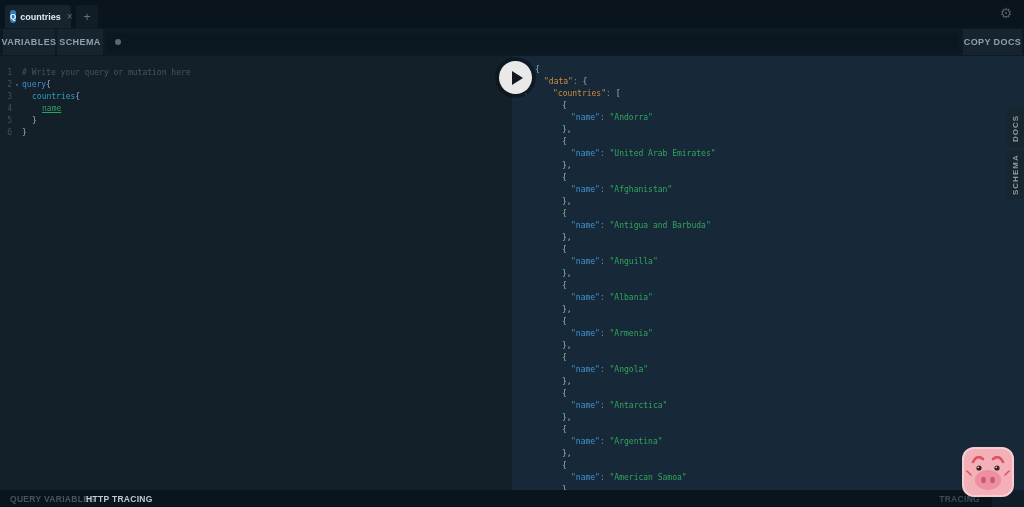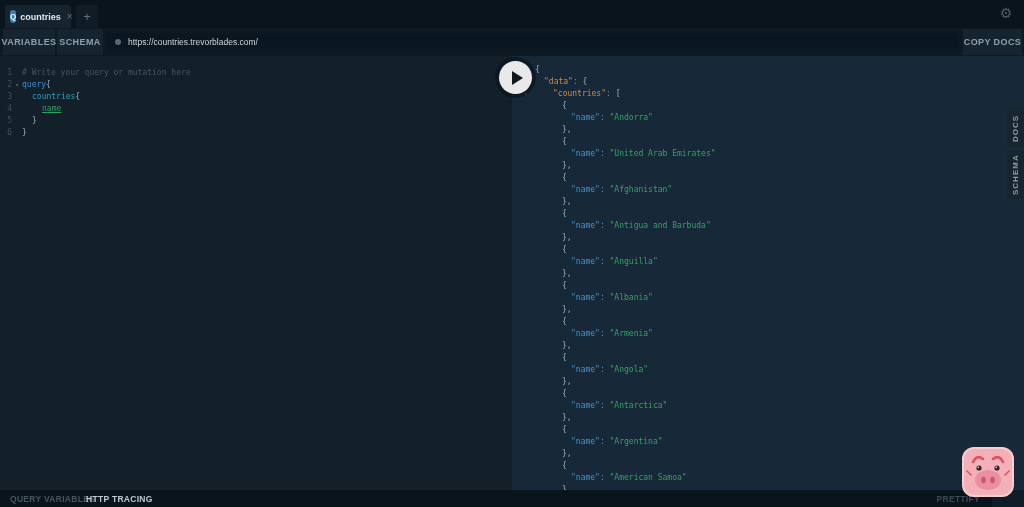--- a/index.html
+++ b/index.html
@@ -110,21 +110,20 @@
     </div>
     <div class="newtab">+</div>
     <div class="gear">⚙</div>
   </div>
 
   <div class="toolbar">
     <div class="tbtn btn-prettify">VARIABLES</div>
     <div class="tbtn btn-history">SCHEMA</div>
     <div class="urlbar">
       <span class="url-dot"></span>
-      <input class="url-input" value="https://countries.trevorblades.com/" style="">
     </div>
     <div class="tbtn btn-copycurl">COPY DOCS</div>
   </div>
 
   <div class="editor-pane">
     <div class="ed-lines codefont"><div class="ed-row"><span class="gutter-num">1</span><span class="fold-col"></span><span class="code-text" style="padding-left: 0px;"><span class="tok-comment"># Write your query or mutation here</span></span></div><div class="ed-row"><span class="gutter-num">2</span><span class="fold-col">▾</span><span class="code-text" style="padding-left: 0px;"><span class="tok-keyword">query</span><span class="tok-brace">{</span></span></div><div class="ed-row"><span class="gutter-num">3</span><span class="fold-col"></span><span class="code-text" style="padding-left: 10px;"><span class="tok-field">countries</span><span class="tok-brace">{</span></span></div><div class="ed-row"><span class="gutter-num">4</span><span class="fold-col"></span><span class="code-text" style="padding-left: 20px;"><span class="tok-leaf">name</span></span></div><div class="ed-row"><span class="gutter-num">5</span><span class="fold-col"></span><span class="code-text" style="padding-left: 10px;"><span class="tok-brace">}</span></span></div><div class="ed-row"><span class="gutter-num">6</span><span class="fold-col"></span><span class="code-text" style="padding-left: 0px;"><span class="tok-brace">}</span></span></div></div>
   </div>
 
   <div class="result-pane">
     <div class="res-lines codefont"><div class="res-row"><span class="res-caret">▾</span><span class="code-text" style="padding-left: 0px;"><span class="tok-brace">{</span></span></div><div class="res-row"><span class="res-caret">▾</span><span class="code-text" style="padding-left: 9px;"><span class="tok-okey">"data"</span><span class="tok-punct">: </span><span class="tok-brace">{</span></span></div><div class="res-row"><span class="res-caret">▾</span><span class="code-text" style="padding-left: 18px;"><span class="tok-okey">"countries"</span><span class="tok-punct">: </span><span class="tok-brace">[</span></span></div><div class="res-row"><span class="res-caret"></span><span class="code-text" style="padding-left: 27px;"><span class="tok-brace">{</span></span></div><div class="res-row"><span class="res-caret"></span><span class="code-text" style="padding-left: 36px;"><span class="tok-bkey">"name"</span><span class="tok-punct">: </span><span class="tok-str">"Andorra"</span></span></div><div class="res-row"><span class="res-caret"></span><span class="code-text" style="padding-left: 27px;"><span class="tok-brace">},</span></span></div><div class="res-row"><span class="res-caret"></span><span class="code-text" style="padding-left: 27px;"><span class="tok-brace">{</span></span></div><div class="res-row"><span class="res-caret"></span><span class="code-text" style="padding-left: 36px;"><span class="tok-bkey">"name"</span><span class="tok-punct">: </span><span class="tok-str">"United Arab Emirates"</span></span></div><div class="res-row"><span class="res-caret"></span><span class="code-text" style="padding-left: 27px;"><span class="tok-brace">},</span></span></div><div class="res-row"><span class="res-caret"></span><span class="code-text" style="padding-left: 27px;"><span class="tok-brace">{</span></span></div><div class="res-row"><span class="res-caret"></span><span class="code-text" style="padding-left: 36px;"><span class="tok-bkey">"name"</span><span class="tok-punct">: </span><span class="tok-str">"Afghanistan"</span></span></div><div class="res-row"><span class="res-caret"></span><span class="code-text" style="padding-left: 27px;"><span class="tok-brace">},</span></span></div><div class="res-row"><span class="res-caret"></span><span class="code-text" style="padding-left: 27px;"><span class="tok-brace">{</span></span></div><div class="res-row"><span class="res-caret"></span><span class="code-text" style="padding-left: 36px;"><span class="tok-bkey">"name"</span><span class="tok-punct">: </span><span class="tok-str">"Antigua and Barbuda"</span></span></div><div class="res-row"><span class="res-caret"></span><span class="code-text" style="padding-left: 27px;"><span class="tok-brace">},</span></span></div><div class="res-row"><span class="res-caret"></span><span class="code-text" style="padding-left: 27px;"><span class="tok-brace">{</span></span></div><div class="res-row"><span class="res-caret"></span><span class="code-text" style="padding-left: 36px;"><span class="tok-bkey">"name"</span><span class="tok-punct">: </span><span class="tok-str">"Anguilla"</span></span></div><div class="res-row"><span class="res-caret"></span><span class="code-text" style="padding-left: 27px;"><span class="tok-brace">},</span></span></div><div class="res-row"><span class="res-caret"></span><span class="code-text" style="padding-left: 27px;"><span class="tok-brace">{</span></span></div><div class="res-row"><span class="res-caret"></span><span class="code-text" style="padding-left: 36px;"><span class="tok-bkey">"name"</span><span class="tok-punct">: </span><span class="tok-str">"Albania"</span></span></div><div class="res-row"><span class="res-caret"></span><span class="code-text" style="padding-left: 27px;"><span class="tok-brace">},</span></span></div><div class="res-row"><span class="res-caret"></span><span class="code-text" style="padding-left: 27px;"><span class="tok-brace">{</span></span></div><div class="res-row"><span class="res-caret"></span><span class="code-text" style="padding-left: 36px;"><span class="tok-bkey">"name"</span><span class="tok-punct">: </span><span class="tok-str">"Armenia"</span></span></div><div class="res-row"><span class="res-caret"></span><span class="code-text" style="padding-left: 27px;"><span class="tok-brace">},</span></span></div><div class="res-row"><span class="res-caret"></span><span class="code-text" style="padding-left: 27px;"><span class="tok-brace">{</span></span></div><div class="res-row"><span class="res-caret"></span><span class="code-text" style="padding-left: 36px;"><span class="tok-bkey">"name"</span><span class="tok-punct">: </span><span class="tok-str">"Angola"</span></span></div><div class="res-row"><span class="res-caret"></span><span class="code-text" style="padding-left: 27px;"><span class="tok-brace">},</span></span></div><div class="res-row"><span class="res-caret"></span><span class="code-text" style="padding-left: 27px;"><span class="tok-brace">{</span></span></div><div class="res-row"><span class="res-caret"></span><span class="code-text" style="padding-left: 36px;"><span class="tok-bkey">"name"</span><span class="tok-punct">: </span><span class="tok-str">"Antarctica"</span></span></div><div class="res-row"><span class="res-caret"></span><span class="code-text" style="padding-left: 27px;"><span class="tok-brace">},</span></span></div><div class="res-row"><span class="res-caret"></span><span class="code-text" style="padding-left: 27px;"><span class="tok-brace">{</span></span></div><div class="res-row"><span class="res-caret"></span><span class="code-text" style="padding-left: 36px;"><span class="tok-bkey">"name"</span><span class="tok-punct">: </span><span class="tok-str">"Argentina"</span></span></div><div class="res-row"><span class="res-caret"></span><span class="code-text" style="padding-left: 27px;"><span class="tok-brace">},</span></span></div><div class="res-row"><span class="res-caret"></span><span class="code-text" style="padding-left: 27px;"><span class="tok-brace">{</span></span></div><div class="res-row"><span class="res-caret"></span><span class="code-text" style="padding-left: 36px;"><span class="tok-bkey">"name"</span><span class="tok-punct">: </span><span class="tok-str">"American Samoa"</span></span></div><div class="res-row"><span class="res-caret"></span><span class="code-text" style="padding-left: 27px;"><span class="tok-brace">},</span></span></div></div>
@@ -133,21 +132,21 @@
   <div class="play-btn">
     <div class="play-tri"></div>
   </div>
 
   <div class="side-tab side-tab-docs">DOCS</div>
   <div class="side-tab side-tab-schema">SCHEMA</div>
 
   <div class="bottombar">
     <div class="bb-item bb-qv">QUERY VARIABLES</div>
     <div class="bb-item bb-hh">HTTP TRACING</div>
-    <div class="bb-item bb-tr">PRETTIFY</div>
+    <div class="bb-item bb-tr">TRACING</div>
   </div>
 
   <svg class="pig" viewBox="0 0 52 52">
     <rect x="1" y="3" width="50" height="48" rx="11" fill="#f3b0b9"></rect>
     <rect x="1" y="3" width="50" height="48" rx="11" fill="none" stroke="#f8cdd2" stroke-width="2"></rect>
     <path d="M 11 17 Q 15 9 21 14" fill="none" stroke="#e0515f" stroke-width="2.6" stroke-linecap="round"></path>
     <path d="M 31 14 Q 37 9 41 17" fill="none" stroke="#e0515f" stroke-width="2.6" stroke-linecap="round"></path>
     <circle cx="17" cy="23" r="2.6" fill="#3a2328"></circle>
     <circle cx="35" cy="23" r="2.6" fill="#3a2328"></circle>
     <circle cx="16.2" cy="22.2" r="0.8" fill="#fff"></circle>

